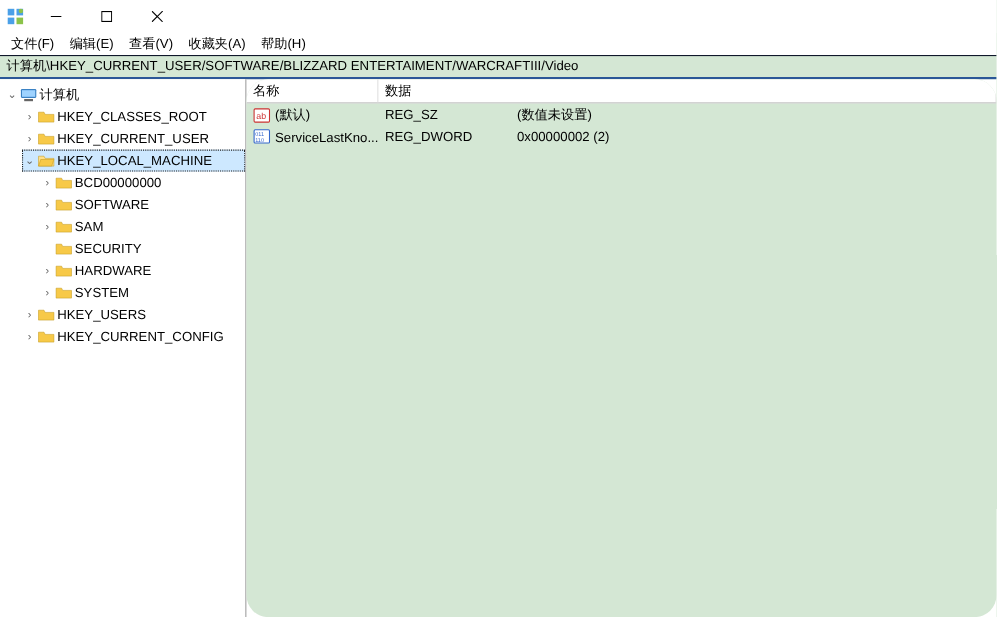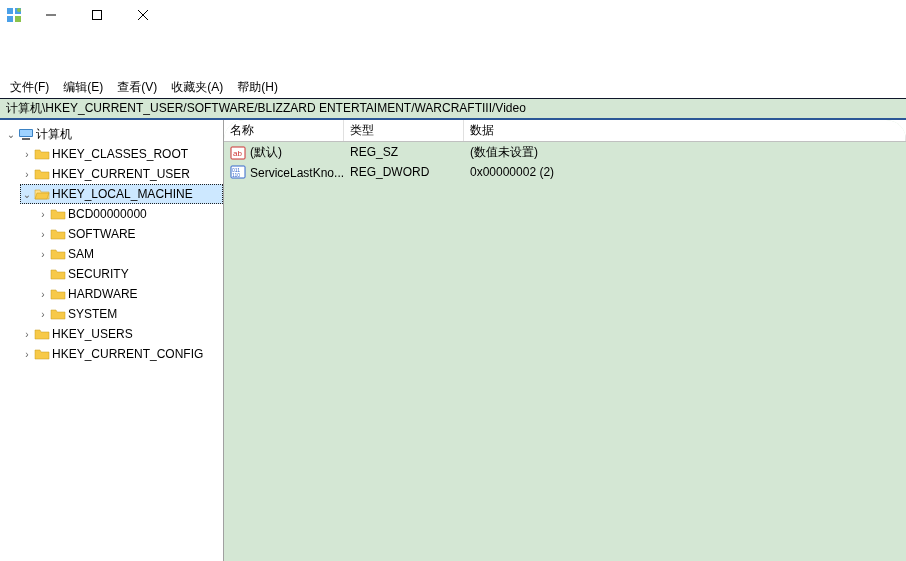--- a/index.html
+++ b/index.html
@@ -31,24 +31,24 @@
   .winbtns { display: flex; }
   .winbtn {
     width: 46px; height: 30px;
     display: flex; align-items: center; justify-content: center;
     font-size: 10px;
   }
 
   .menubar {
     height: 20px;
     display: flex;
+    align-items: center;
     padding: 0 4px;
     gap: 2px;
     font-size: 12px;
-    margin-top: 48px;
   }
   .menubar .menuitem { padding: 1px 6px; }
 
   .addressbar {
     height: 22px;
     border-top: 1px solid #0f172a;
     border-bottom: 2px solid #2b5797;
     background: #d4e7d4;
     padding: 2px 6px;
     font-size: 12px;
@@ -290,21 +290,20 @@
         </ul>
       </li>
     </ul>
   </div>
 
   <div class="list-pane">
     <div class="list-header">
       <div class="col col-name">
           <span>名称</span>
         </div>
-      <div class="col col-type"><span>类型</span></div>
       <div class="col col-data"><span>数据</span></div>
     </div>
     <div class="list-body" id="list-body">
 
     <div class="list-row">
           <div class="cell col-name">
             <span class="val-icon"><svg width="16" height="16">
                 <rect x="1" y="2" width="14" height="12" rx="1" fill="#fff" stroke="#c33"></rect>
                 <text x="3" y="11" font-size="8" fill="#c33" font-family="sans-serif">ab</text>
               </svg></span>

